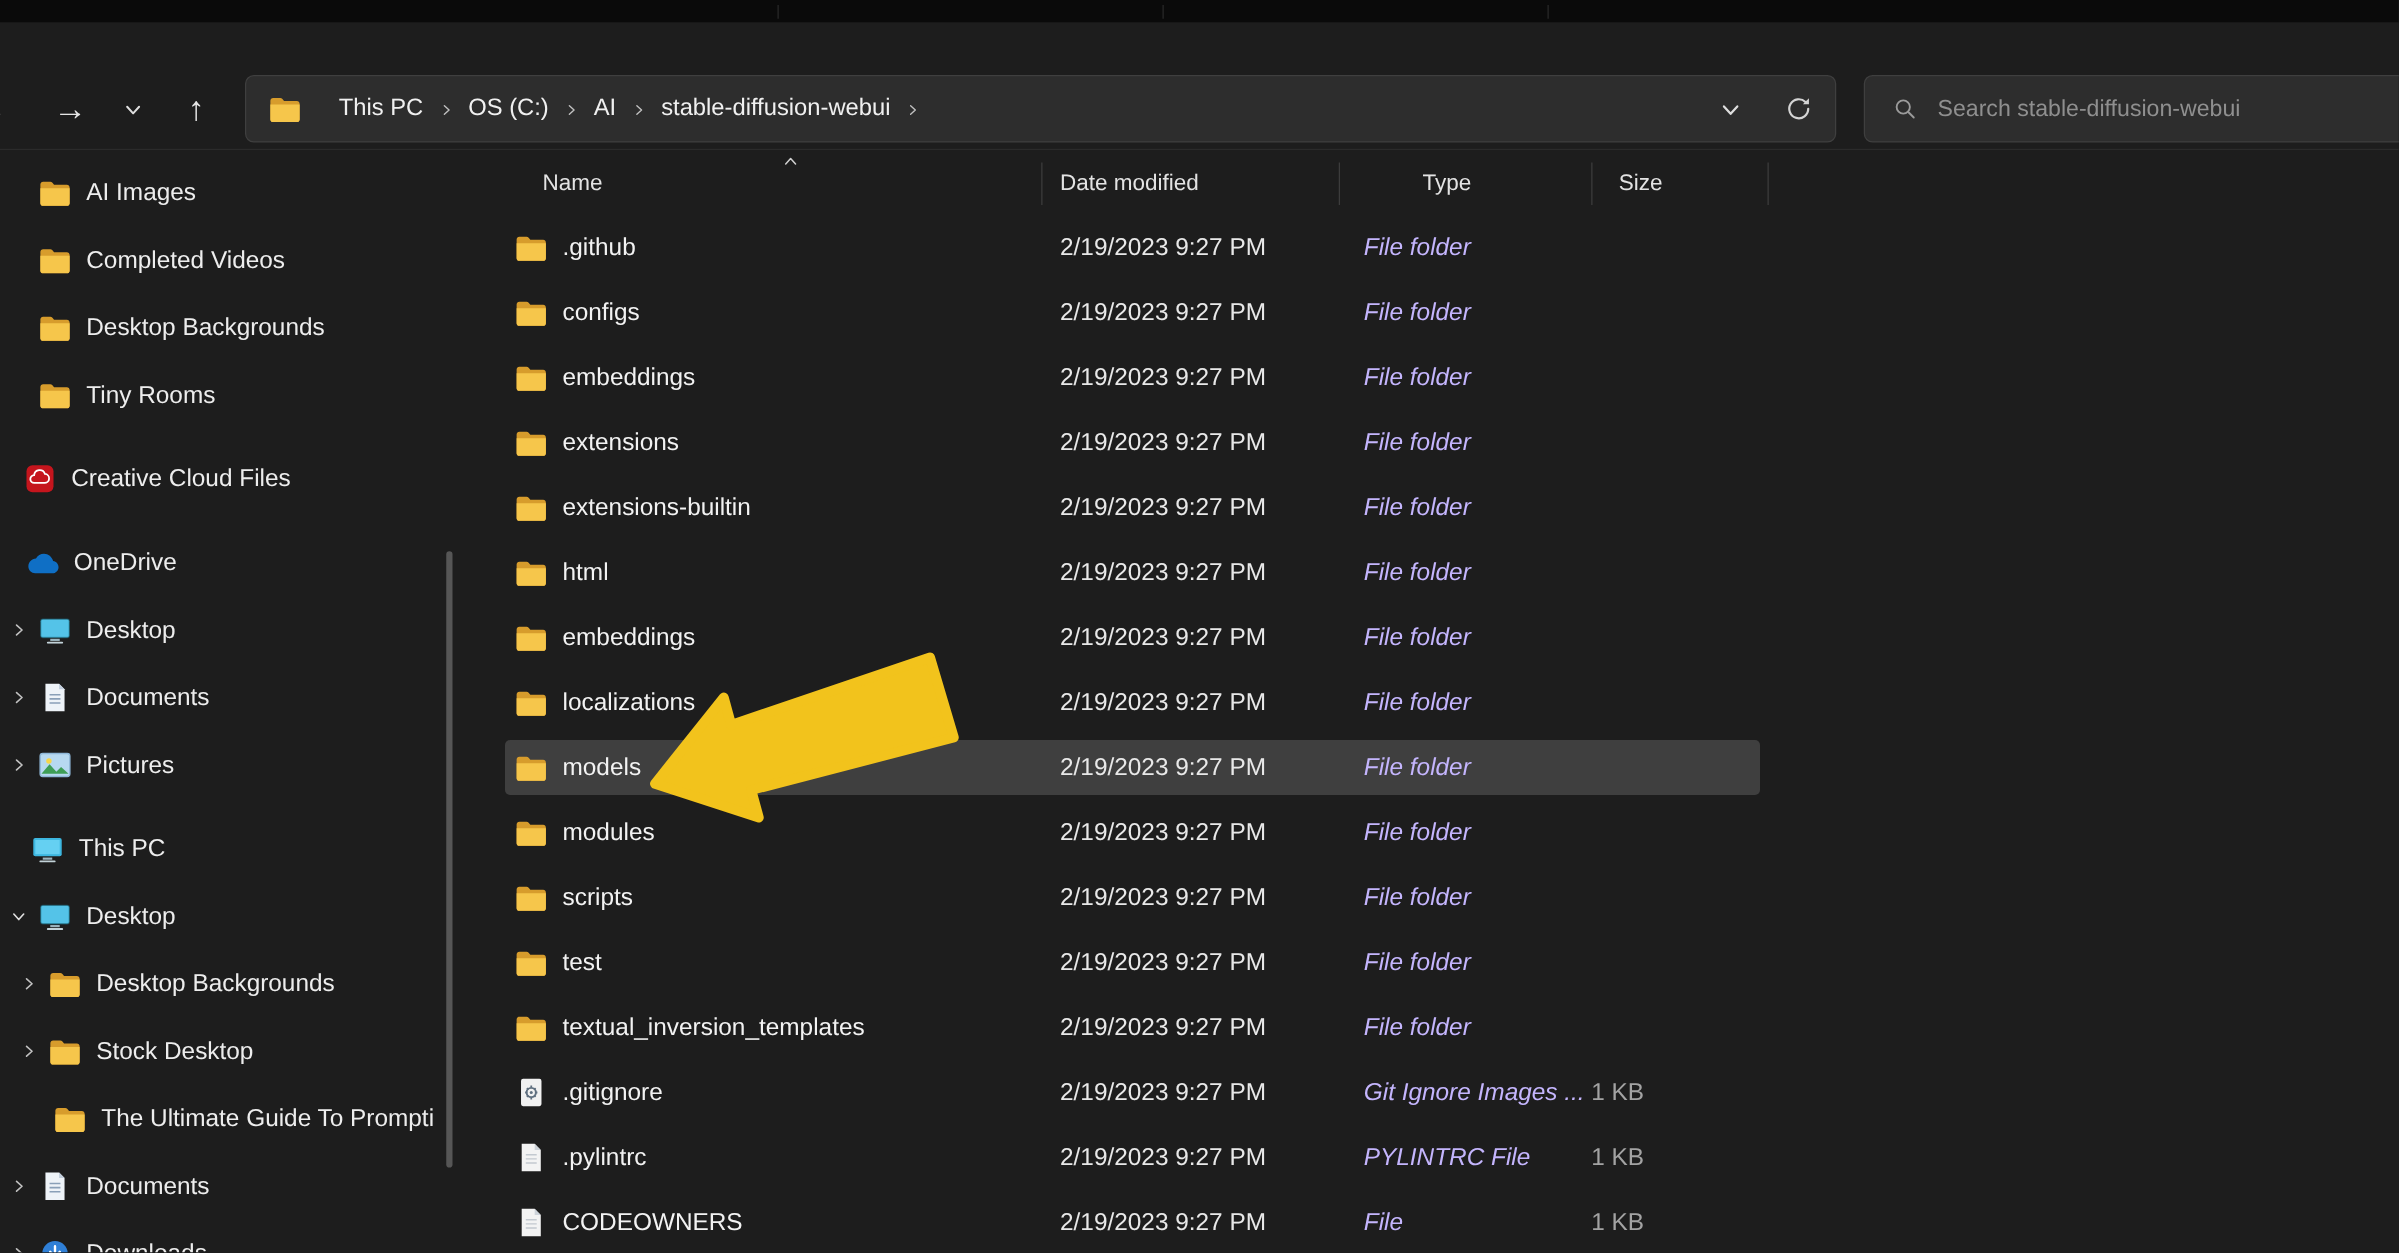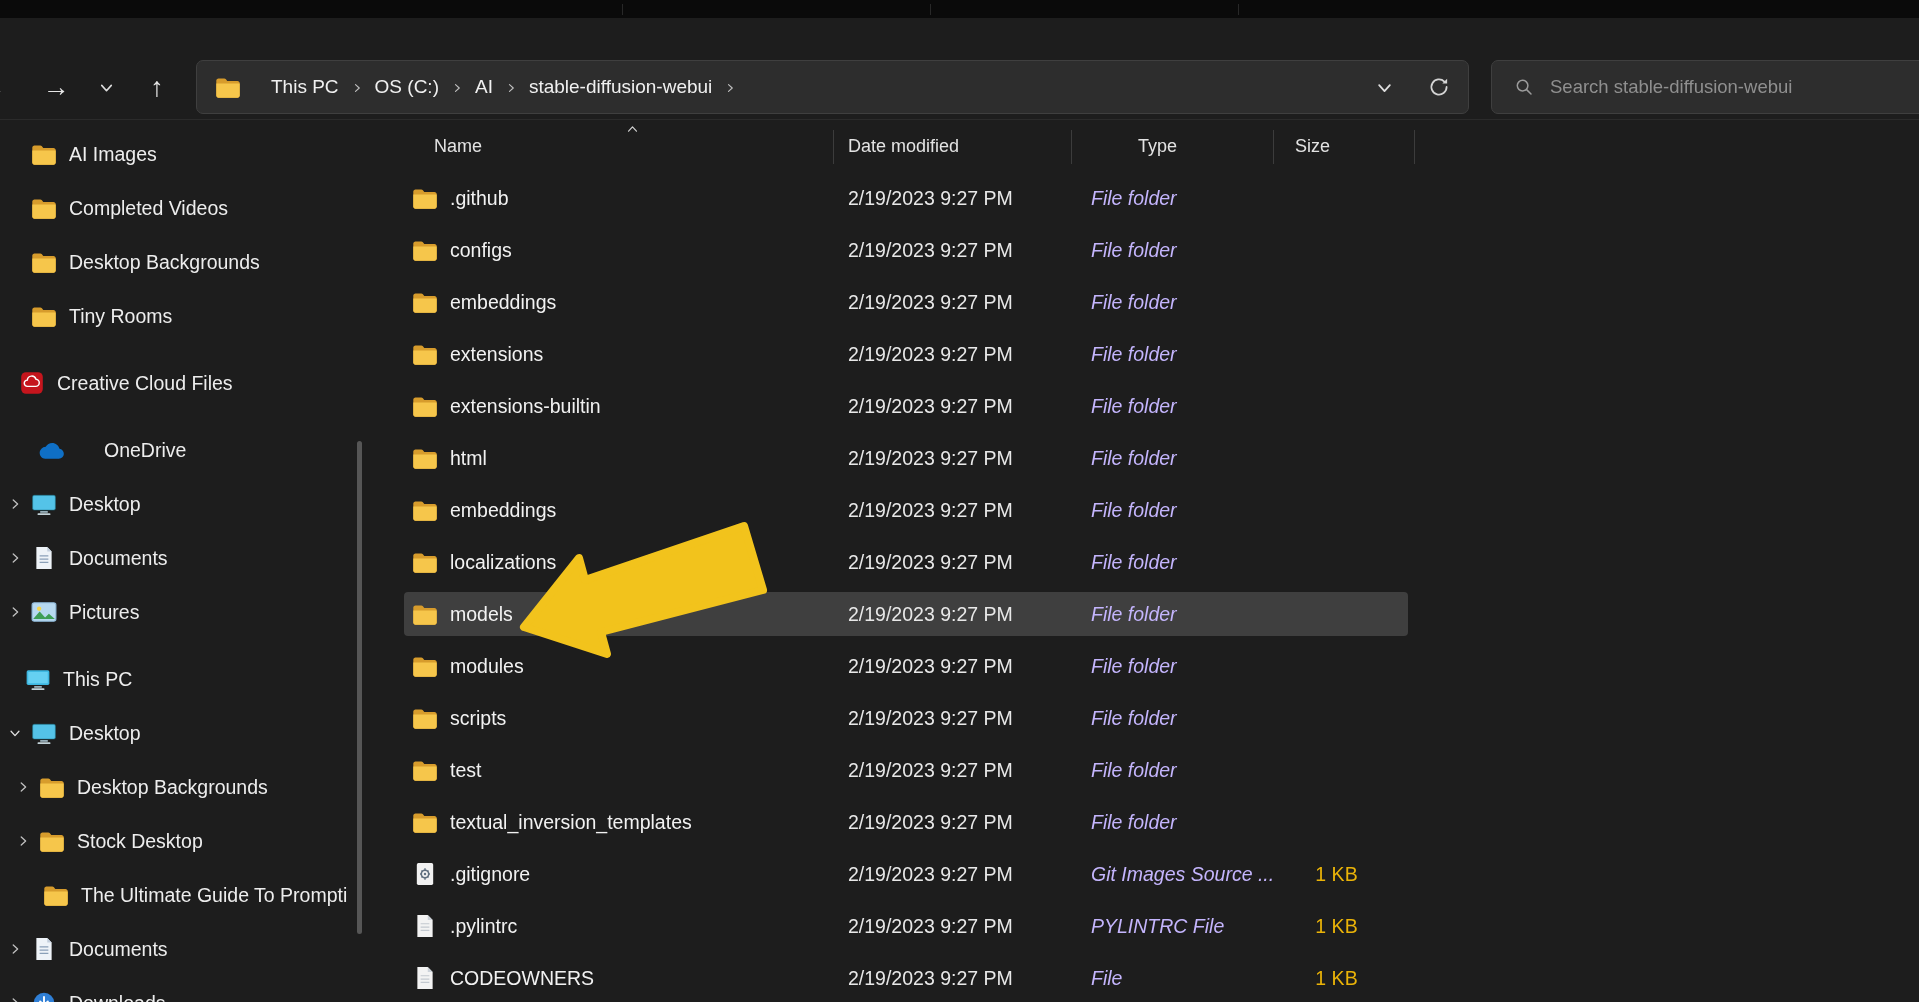--- a/index.html
+++ b/index.html
@@ -63,21 +63,21 @@
   .vsep{position:absolute;top:10px;width:1px;height:34px;background:#3c3c3c;}
 
   .file-row{position:relative;display:grid;grid-template-columns:429px 238px 202px 141px;height:52px;align-items:center;
             padding-left:24px;font-size:19.5px;}
   .file-row>*{position:relative;}
   .sel-bg{position:absolute;left:24px;top:4px;width:1004px;height:44px;background:#3f3f3f;border-radius:4px;}
   .c-name{display:flex;align-items:center;color:#f2f2f2;white-space:nowrap;}
   .row-icon{width:26px;height:24px;margin:0 12px 0 8px;display:flex;align-items:center;justify-content:center;flex:0 0 auto;}
   .c-date{padding-left:15px;color:#e8e8e8;white-space:nowrap;}
   .c-type{padding-left:20px;color:#c4b5fd;white-space:nowrap;font-style:italic;}
-  .c-size{padding-right:14px;text-align:center;color:#eab308;white-space:nowrap;}
+  .c-size{padding-right:14px;text-align:left;color:#a3a3a3;white-space:nowrap;}
 
   
   .annotation{position:absolute;left:0;top:0;pointer-events:none;z-index:50;}
 </style>
 </head>
 <body>
 
 <div class="app">
 
   <header class="titlebar">
@@ -197,21 +197,21 @@
           </div>
           <div class="side-item gap" style="padding-left: 18px;">
             <span class="side-icon svg">
               <svg width="24" height="24" viewBox="0 0 20 20">
                 <rect x="1" y="1" width="18" height="18" rx="4" fill="#c5151d"></rect>
                 <path d="M6.2 12.8a2.6 2.6 0 0 1-.1-5.2 3.7 3.7 0 0 1 7.2-.8 3 3 0 0 1-.5 6H6.2z" fill="none" stroke="#fff" stroke-width="1.2"></path>
               </svg>
             </span>
             <span>Creative Cloud Files</span>
           </div>
-          <div class="side-item gap" style="padding-left: 37px; gap: 28px;">
+          <div class="side-item gap" style="padding-left: 20px;">
             <span class="side-icon svg">
               <svg width="28" height="19" viewBox="0 0 24 16">
                 <path d="M9.6 15h9.1c2.4 0 4.3-1.9 4.3-4.2 0-2.1-1.6-3.9-3.7-4.2C18.6 3.8 16 1.6 13 1.6c-2.3 0-4.4 1.3-5.5 3.2C4.6 5 2.3 7.3 2.3 10.2 2.3 12.8 4.4 15 7 15h2.6z" fill="#0f6fc5"></path>
               </svg>
             </span>
             <span>OneDrive</span>
           </div>
           <div class="side-item" style="padding-left: 6px;">
             <span class="side-chevron svg">
               <svg width="100%" height="100%" viewBox="0 0 16 16">
@@ -573,21 +573,21 @@
                   <circle cx="9" cy="11" r="3.4" fill="none" stroke="#5f6f7f" stroke-width="1.4"></circle>
                   <circle cx="9" cy="11" r="1.1" fill="#5f6f7f"></circle>
                   <g stroke="#5f6f7f" stroke-width="1.3">
                     <path d="M9 5.8v1.6M9 14.6v1.6M13.5 11h-1.6M6.1 11H4.5M12.2 7.8l-1.1 1.1M5.8 14.2l1.1-1.1M12.2 14.2l-1.1-1.1M5.8 7.8l1.1 1.1"></path>
                   </g>
                 </svg>
               </span>
               <span>.gitignore</span>
             </div>
             <div class="cell c-date">2/19/2023 9:27 PM</div>
-            <div class="cell c-type">Git Images Source ...</div>
+            <div class="cell c-type">Git Ignore Images ...</div>
             <div class="cell c-size">1 KB</div>
           </div>
           <div class="file-row">
             <div class="cell c-name">
               <span class="row-icon svg">
                 <svg width="20" height="24" viewBox="0 0 18 22">
                   <path d="M2 1h9.5L16 5.5V21H2z" fill="#f3f3f3"></path>
                   <path d="M11.5 1L16 5.5h-4.5z" fill="#cdd3da"></path>
                   <path d="M5 9h8M5 12h8M5 15h8" stroke="#c3c9d0" stroke-width="1"></path>
                 </svg>

